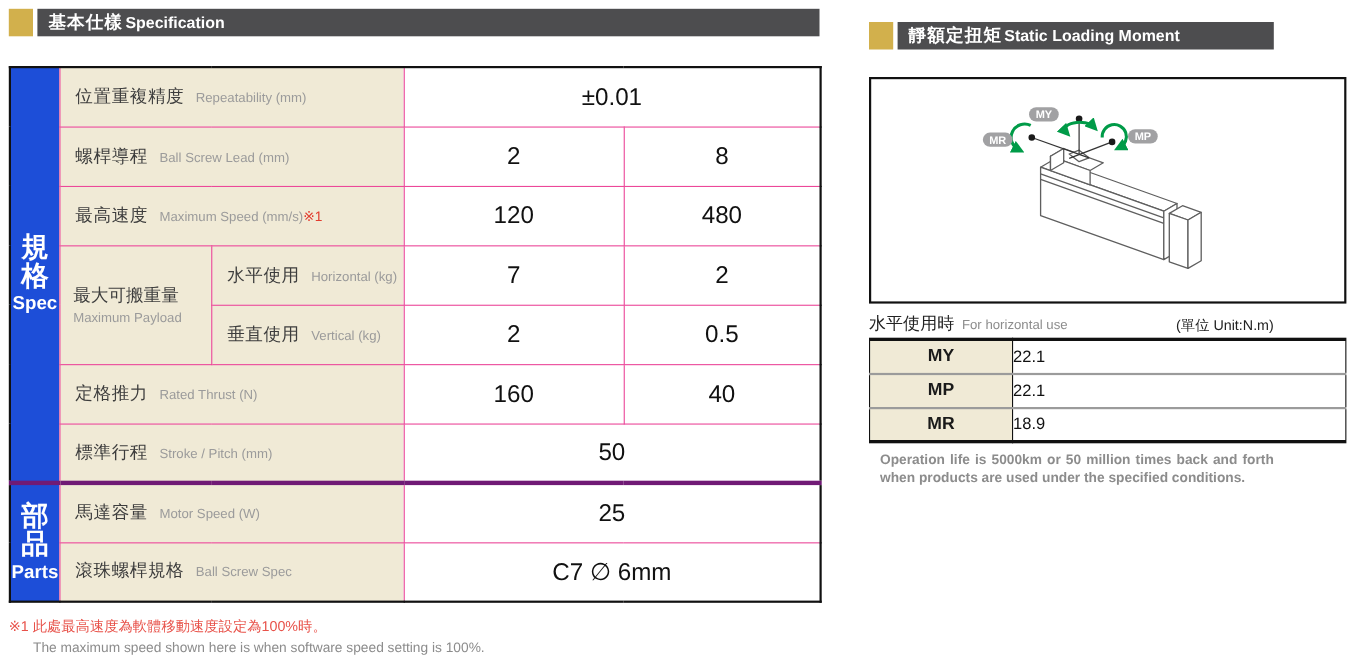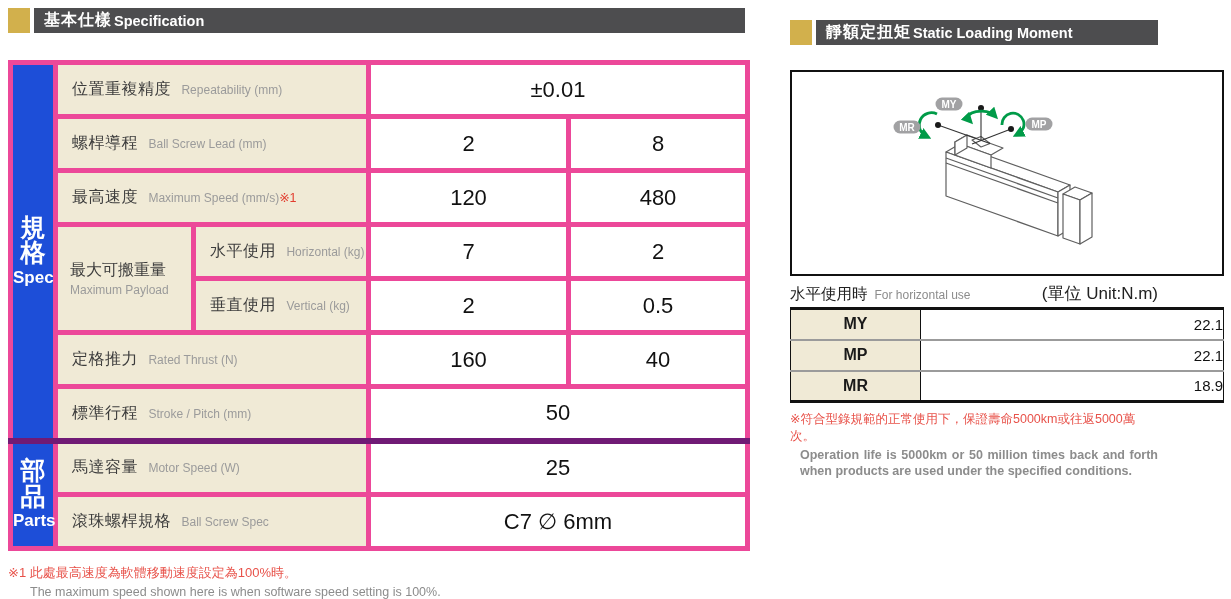--- a/index.html
+++ b/index.html
@@ -11,62 +11,62 @@
   .sec-header .gold-block { width:22px; background:#d2b04c; margin-right:4px; }
   .sec-header .bar { flex:1; background:#4d4d4f; color:#fff; display:flex; align-items:center; padding-left:10px; gap:2px; }
   .sec-header .bar .zh { font-size:16px; font-weight:bold; letter-spacing:1px; }
   .sec-header .bar .en { font-size:14.5px; font-weight:bold; }
 
   .left-col  { position:absolute; left:8px;  top:8px; width:737px; }
   .right-col { position:absolute; left:790px; top:20px; width:368px; }
 
   
   table.spec { border-collapse:collapse; table-layout:fixed; width:737px; margin-top:27px; }
-  table.spec td { border:5px solid #ec4899; }
+  table.spec td { border:1px solid #ec4899; }
   table.spec { border:2px solid #111; }
   table.spec tr { height:54px; }
   td.side { background:#1d4ed8; text-align:center; vertical-align:middle; }
   td.side .zhv { width:1.05em; margin:0 auto; font-size:25px; font-weight:bold; color:#fff; line-height:1.02; word-break:break-all; }
   td.side .env { font-size:17px; font-weight:bold; color:#fff; margin-top:2px; }
   td.lbl { background:#f0ead6; vertical-align:middle; padding-left:14px; }
   td.lbl .zh { font-size:16px; color:#3d3d3d; letter-spacing:0.5px; }
   td.lbl .en { font-size:12px; color:#9b9b9b; margin-left:6px; }
   td.lbl .note { font-size:12.5px; color:#e23c2e; }
   td.lblgroup { background:#f0ead6; vertical-align:middle; padding-left:12px; }
   td.lblgroup .zh { display:block; font-size:16px; color:#3d3d3d; }
   td.lblgroup .en { display:block; font-size:12px; color:#9b9b9b; margin-top:2px; }
   td.val { background:#fff; text-align:center; vertical-align:middle; font-size:22px; color:#111; }
-  tr.secdiv td { border-top:6px solid #701a75; }
+  tr.secdiv td { border-top:4px solid #701a75; }
 
   
   .footnote { margin-top:13px; }
   .footnote .red { color:#e8524a; font-size:13px; display:block; }
   .footnote .gray { color:#8c8c8c; font-size:12.5px; display:block; margin-top:3px; }
   .left-col .footnote .gray { margin-left:22px; }
   .right-col .footnote .gray { margin-left:10px; text-align:justify; line-height:1.25;font-weight:bold; }
   .right-col .footnote .red { font-size:12.5px; }
 
   
   .diagram-box { margin-top:25px; width:434px; height:206px; border:2px solid #111; background:#fff; }
 
   
   .caption { display:flex; align-items:flex-end; justify-content:space-between; margin-top:5px; height:24px; }
   .caption .lft { display:flex; align-items:baseline; gap:7px; }
   .caption .zh { font-size:15.5px; color:#222; }
   .caption .en { font-size:12px; color:#8c8c8c;margin-top:28px; }
-  .caption .unit { font-size:17px; color:#222; }
+  .caption .unit { font-size:13px; color:#222; }
 
   
   table.moment { border-collapse:collapse; table-layout:fixed; width:434px; margin-top:2px;
                  border-top:3px solid #111; border-bottom:3px solid #111; }
   table.moment td { border-left:1px solid #111; border-right:1px solid #111; border-top:2px solid #9b9b9b; }
   table.moment tr:first-child td { border-top:none; }
   table.moment tr { height:31px; }
   td.mlabel { background:#f0ead6; width:130px; text-align:center; vertical-align:middle; font-weight:bold; font-size:16px; color:#1a1a1a; }
-  td.mval { background:#fff; text-align:right; vertical-align:middle; font-size:15px; color:#111; }
+  td.mval { background:#fff; text-align:left; vertical-align:middle; font-size:15px; color:#111; }
 </style>
 </head>
 <body>
 
 <div class="page">
 
   <div class="left-col">
     <div class="sec-header">
       <div class="gold-block"></div>
       <div class="bar">
@@ -257,18 +257,17 @@
         <td class="mval">22.1</td>
       </tr>
       <tr>
         <td class="mlabel">MR</td>
         <td class="mval">18.9</td>
       </tr>
     </tbody>
       </table>
 
     <div class="footnote" style="margin-top:8px;">
-      <span class="red">※符合型錄規範的正常使用下，保證壽命5000km或往返5000萬次。</span>
       <span class="gray">Operation life is 5000km or 50 million times back and forth when products are used under the specified conditions.</span>
     </div>
   </div>
 
 </div>
 
 </body></html>

